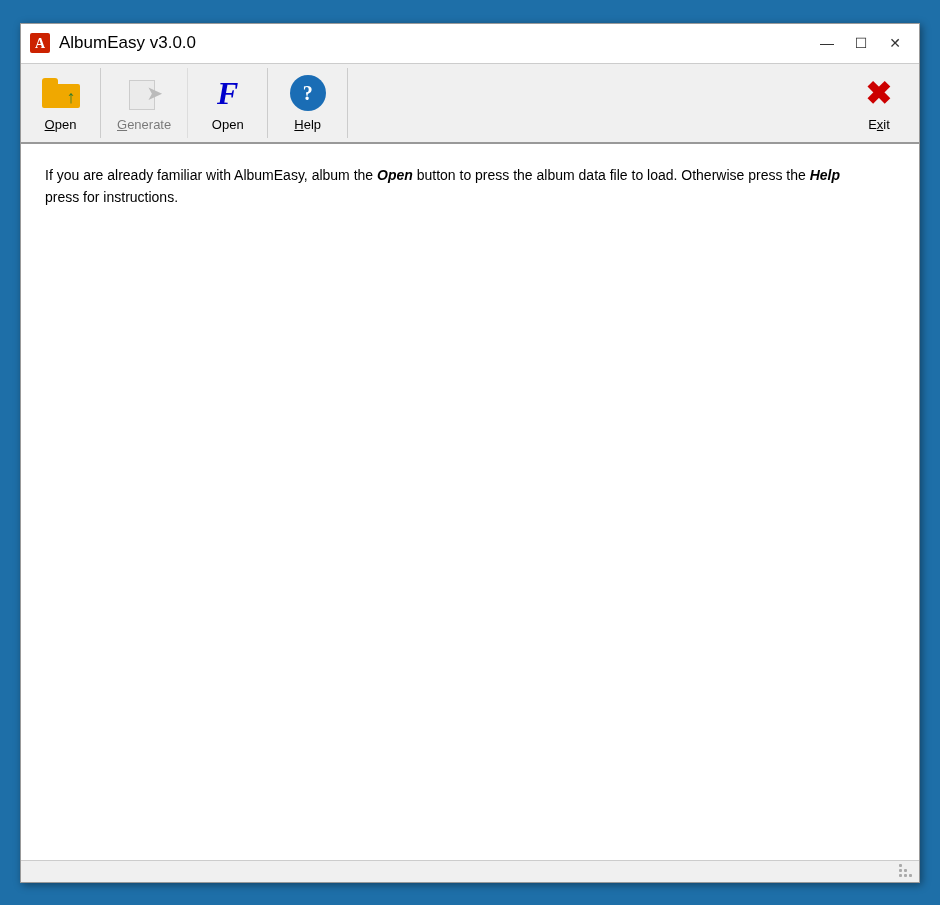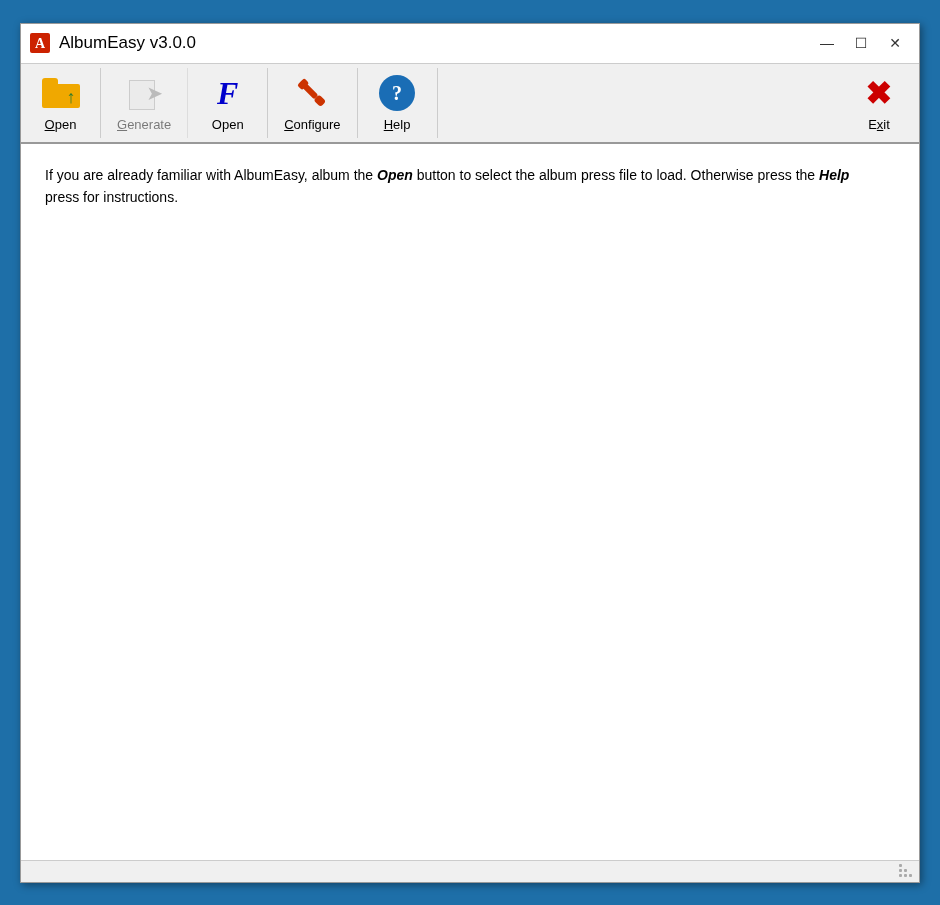--- a/index.html
+++ b/index.html
@@ -300,35 +300,20 @@
       </span>
     </button>
 
     <button class="toolbar-btn">
       <div class="btn-icon">
         <span class="font-icon">F</span>
       </div>
       <span class="btn-label">Open</span>
     </button>
 
-    <button class="toolbar-btn">
-      <div class="btn-icon">
-
-        <svg width="36" height="36" viewBox="0 0 36 36">
-          <g transform="rotate(-45, 18, 18)">
-            <rect x="15" y="2" width="6" height="22" rx="2" fill="#cc3300"></rect>
-            <rect x="13" y="2" width="10" height="7" rx="2" fill="#cc3300"></rect>
-            <rect x="14" y="24" width="8" height="10" rx="3" fill="#cc3300"></rect>
-          </g>
-        </svg>
-      </div>
-      <span class="btn-label">
-        <span class="underline">C</span>onfigure
-      </span>
-    </button>
 
     <button class="toolbar-btn">
       <div class="btn-icon">
         <div class="help-circle">?</div>
       </div>
       <span class="btn-label">
         <span class="underline">H</span>elp
       </span>
     </button>
 
@@ -340,21 +325,21 @@
       </div>
       <span class="btn-label">
         E<span class="underline">x</span>it
       </span>
     </button>
 
   </div>
 
   <div class="main-content">
     <p class="welcome-text">
-      <span>If you are already familiar with AlbumEasy, album the </span><span class="bold-italic">Open</span><span> button to select the album press file to load. Otherwise press the </span><span class="bold-italic">Help</span><span> press for instructions.</span>
+      <span>If you are already familiar with AlbumEasy, album the </span><span class="bold-italic">Open</span><span> button to press the album data file to load. Otherwise press the </span><span class="bold-italic">Help</span><span> press for instructions.</span>
     </p>
   </div>
 
   <div class="statusbar">
     <div class="resize-grip">
       <div class="grip-dot"></div>
       <div class="grip-dot" style="opacity:0"></div>
       <div class="grip-dot" style="opacity:0"></div>
       <div class="grip-dot"></div>
       <div class="grip-dot"></div>

